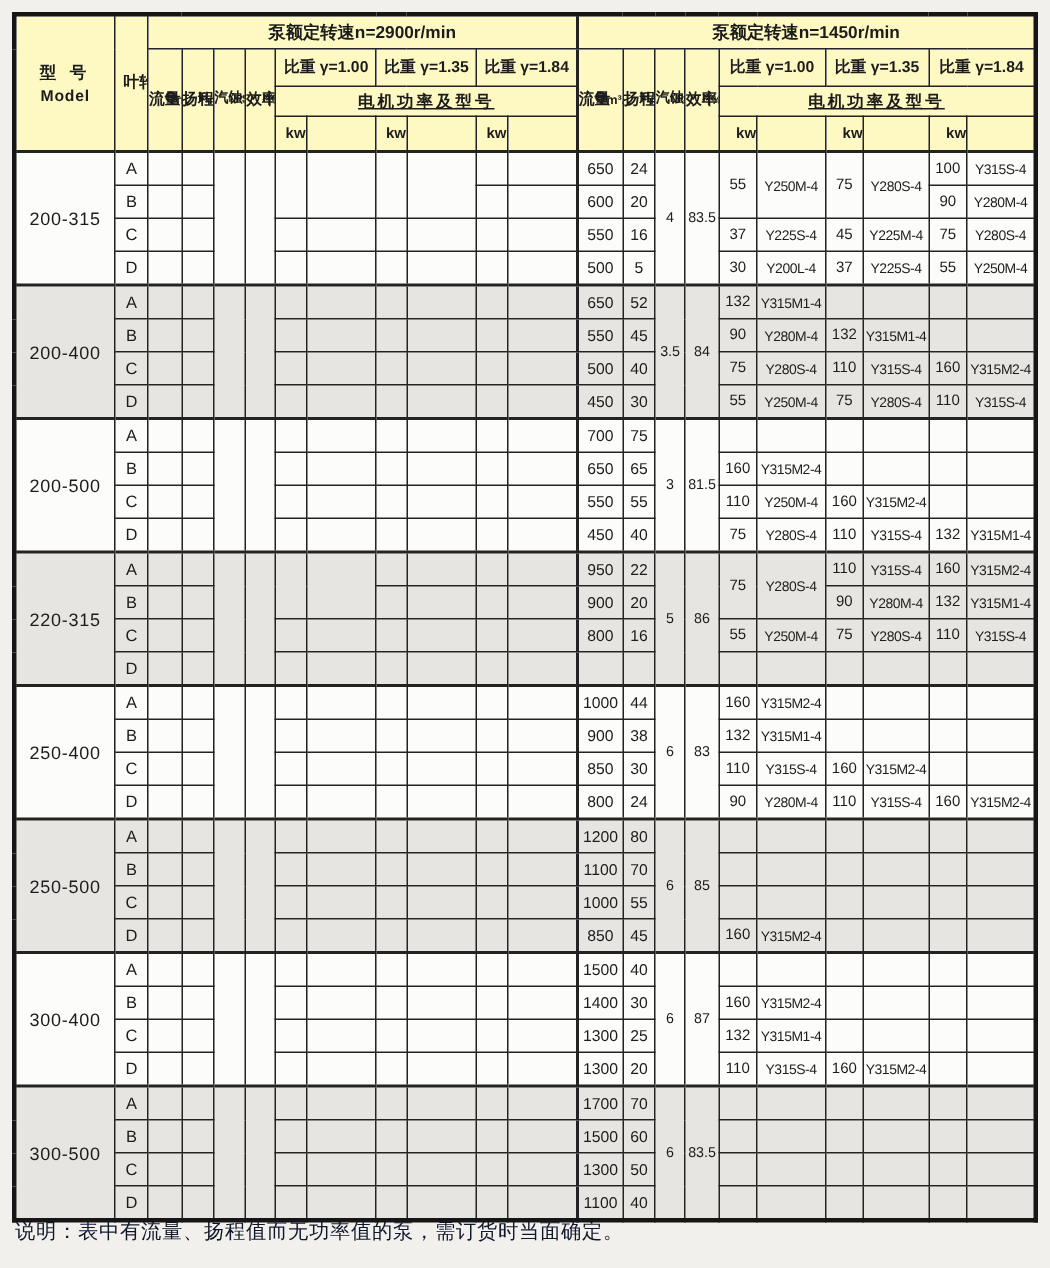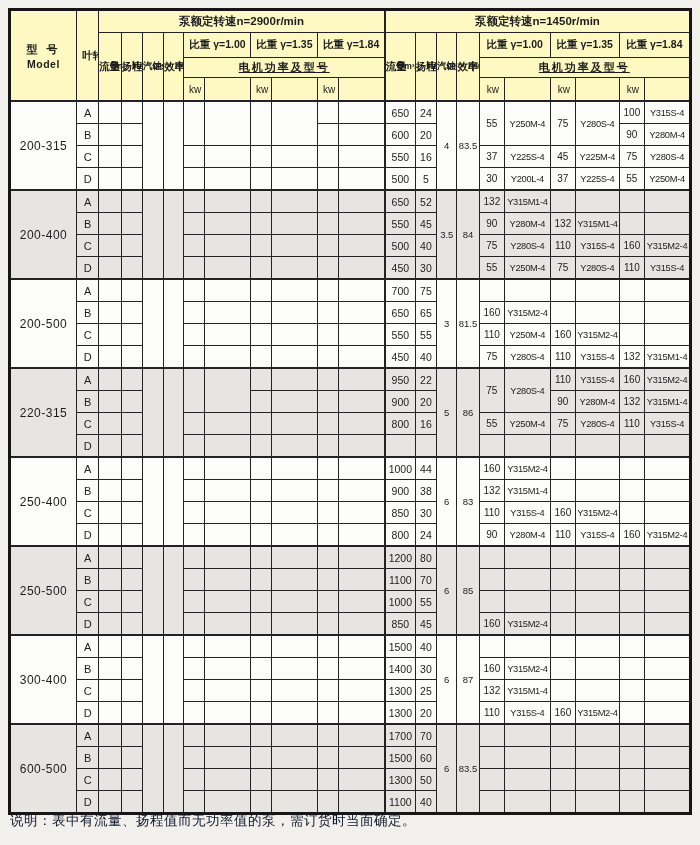--- a/index.html
+++ b/index.html
@@ -24,21 +24,21 @@
     text-align:center;
     vertical-align:middle;
     overflow:hidden;
     white-space:nowrap;
   }
   thead th{background:#fef9c3;font-weight:bold;}
   thead tr:nth-child(1) th{height:21px;font-size:11.5px;}
   thead tr:nth-child(2) th{height:24px;font-size:10.5px;}
   thead tr:nth-child(3) th{height:19px;font-size:11px;letter-spacing:2px;text-decoration:underline;}
   thead tr:nth-child(4) th{height:22px;font-size:10px;}
-  th.kwlab{text-align:center;padding-left:2px;letter-spacing:0;font-weight:normal;}
+  th.kwlab{text-align:right;padding-left:2px;letter-spacing:0;font-weight:bold;}
   tbody td{height:21px;background:#fcfcfa;font-size:10.5px;}
   td.shade{background:#e6e5e1;}
   td.bt{border-top-width:2px;}
   .sec{border-left-width:2px !important;}
   td.model{font-size:12px;letter-spacing:0.5px;}
   td.imp{font-size:11px;}
   td.q,td.h{font-size:10.5px;}
   td.npsh,td.eff{font-size:9.5px;}
   td.mkw{font-size:10px;}
   td.mmod{font-size:9.3px;letter-spacing:-0.3px;}
@@ -731,21 +731,21 @@
           <td class="q sec">1300</td>
           <td class="h">20</td>
           <td class="mkw">110</td>
           <td class="mmod">Y315S-4</td>
           <td class="mkw">160</td>
           <td class="mmod">Y315M2-4</td>
           <td class="mkw"></td>
           <td class="mmod"></td>
         </tr>
         <tr>
-          <td class="model shade bt" rowspan="4">600-500</td>
+          <td class="model shade bt" rowspan="4">300-500</td>
           <td class="imp shade bt">A</td>
           <td class="q shade bt"></td>
           <td class="h shade bt"></td>
           <td class="npsh shade bt" rowspan="4"></td>
           <td class="eff shade bt" rowspan="4"></td>
           <td class="mkw shade bt"></td>
           <td class="mmod shade bt"></td>
           <td class="mkw shade bt"></td>
           <td class="mmod shade bt"></td>
           <td class="mkw shade bt"></td>

